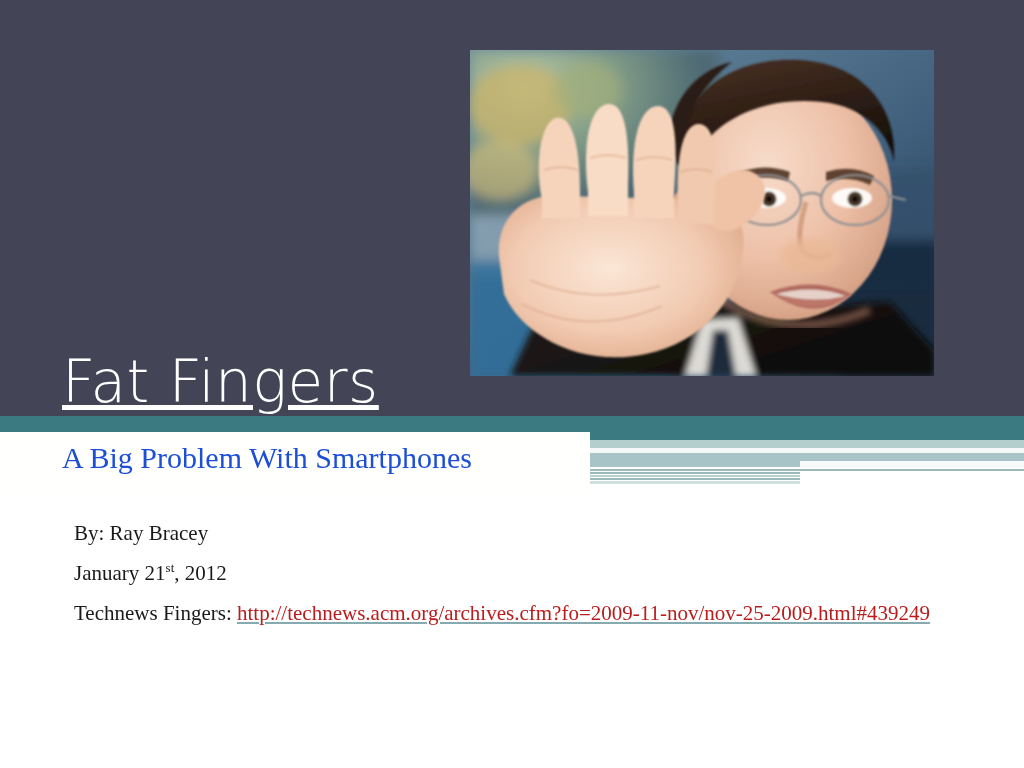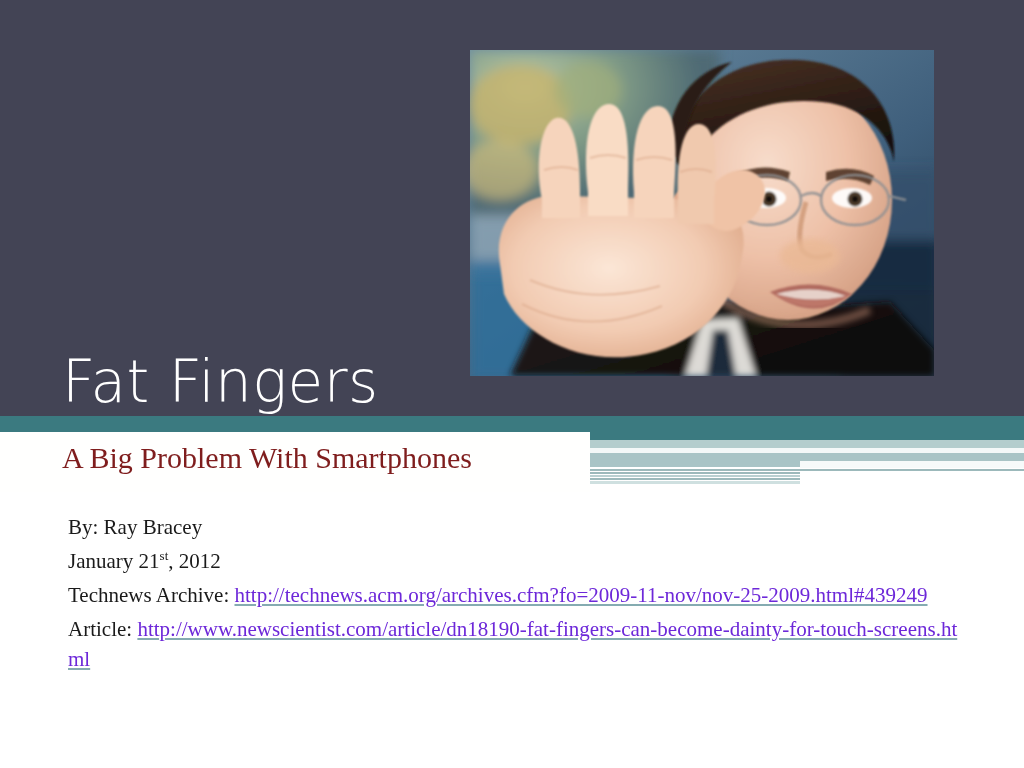--- a/index.html
+++ b/index.html
@@ -54,20 +54,21 @@
     left: 62px;
     top: 352px;
     color: #ffffff;
     font-family: "DejaVu Sans", sans-serif;
     font-weight: 300;
     font-size: 58px;
     letter-spacing: 0.5px;
     line-height: 1.05;
     white-space: nowrap;
     z-index: 6;
+    text-decoration: underline;
   }
 
   
   .stripes {
     position: absolute;
     left: 0;
     top: 416px;
     width: 1024px;
     height: 72px;
     z-index: 3;
@@ -102,49 +103,49 @@
     width: 590px;
     height: 60px;
     background: #fffffe;
     z-index: 4;
   }
   .subtitle {
     position: absolute;
     left: 62px;
     top: 440px;
     width: 540px;
-    color: #7f1d1d;
+    color: #1d4ed8;
     font-family: "Liberation Serif", serif;
     font-size: 30px;
     line-height: 1.2;
     z-index: 5;
     white-space: nowrap;
   }
 
   
   .body-block {
     position: absolute;
     left: 64px;
     top: 508px;
     width: 900px;
     color: #1a1a1a;
     font-family: "Liberation Serif", serif;
     font-size: 21px;
     line-height: 30px;
     z-index: 5;
   }
-  .body-block p { margin: 4px; }
+  .body-block p { margin: 10px; }
   .body-block sup {
     font-size: 0.62em;
     vertical-align: super;
     line-height: 0;
     font-family: Liberation Serif, serif;
   }
   .lnk {
-    color: #6d28d9;
+    color: #b91c1c;
     text-decoration: underline;
     text-decoration-color: #85abb1;
     word-break: break-all;
     cursor: pointer;
   }
 </style>
 </head>
 <body>
 
 <div class="slide">
@@ -305,24 +306,20 @@
 
     <p>
       <span>By:</span>
       <span>Ray Bracey</span>
     </p>
 
     <p><span>January 21</span><sup>st</sup><span>, 2012</span></p>
 
 
     <p>
-      <span>Technews Archive:</span>
+      <span>Technews Fingers:</span>
       <span class="lnk">http://technews.acm.org/archives.cfm?fo=2009-11-nov/nov-25-2009.html#439249</span>
     </p>
 
-    <p>
-      <span>Article:</span>
-      <span class="lnk">http://www.newscientist.com/article/dn18190-fat-fingers-can-become-dainty-for-touch-screens.html</span>
-    </p>
 
   </div>
 
 </div>
 
 </body></html>

